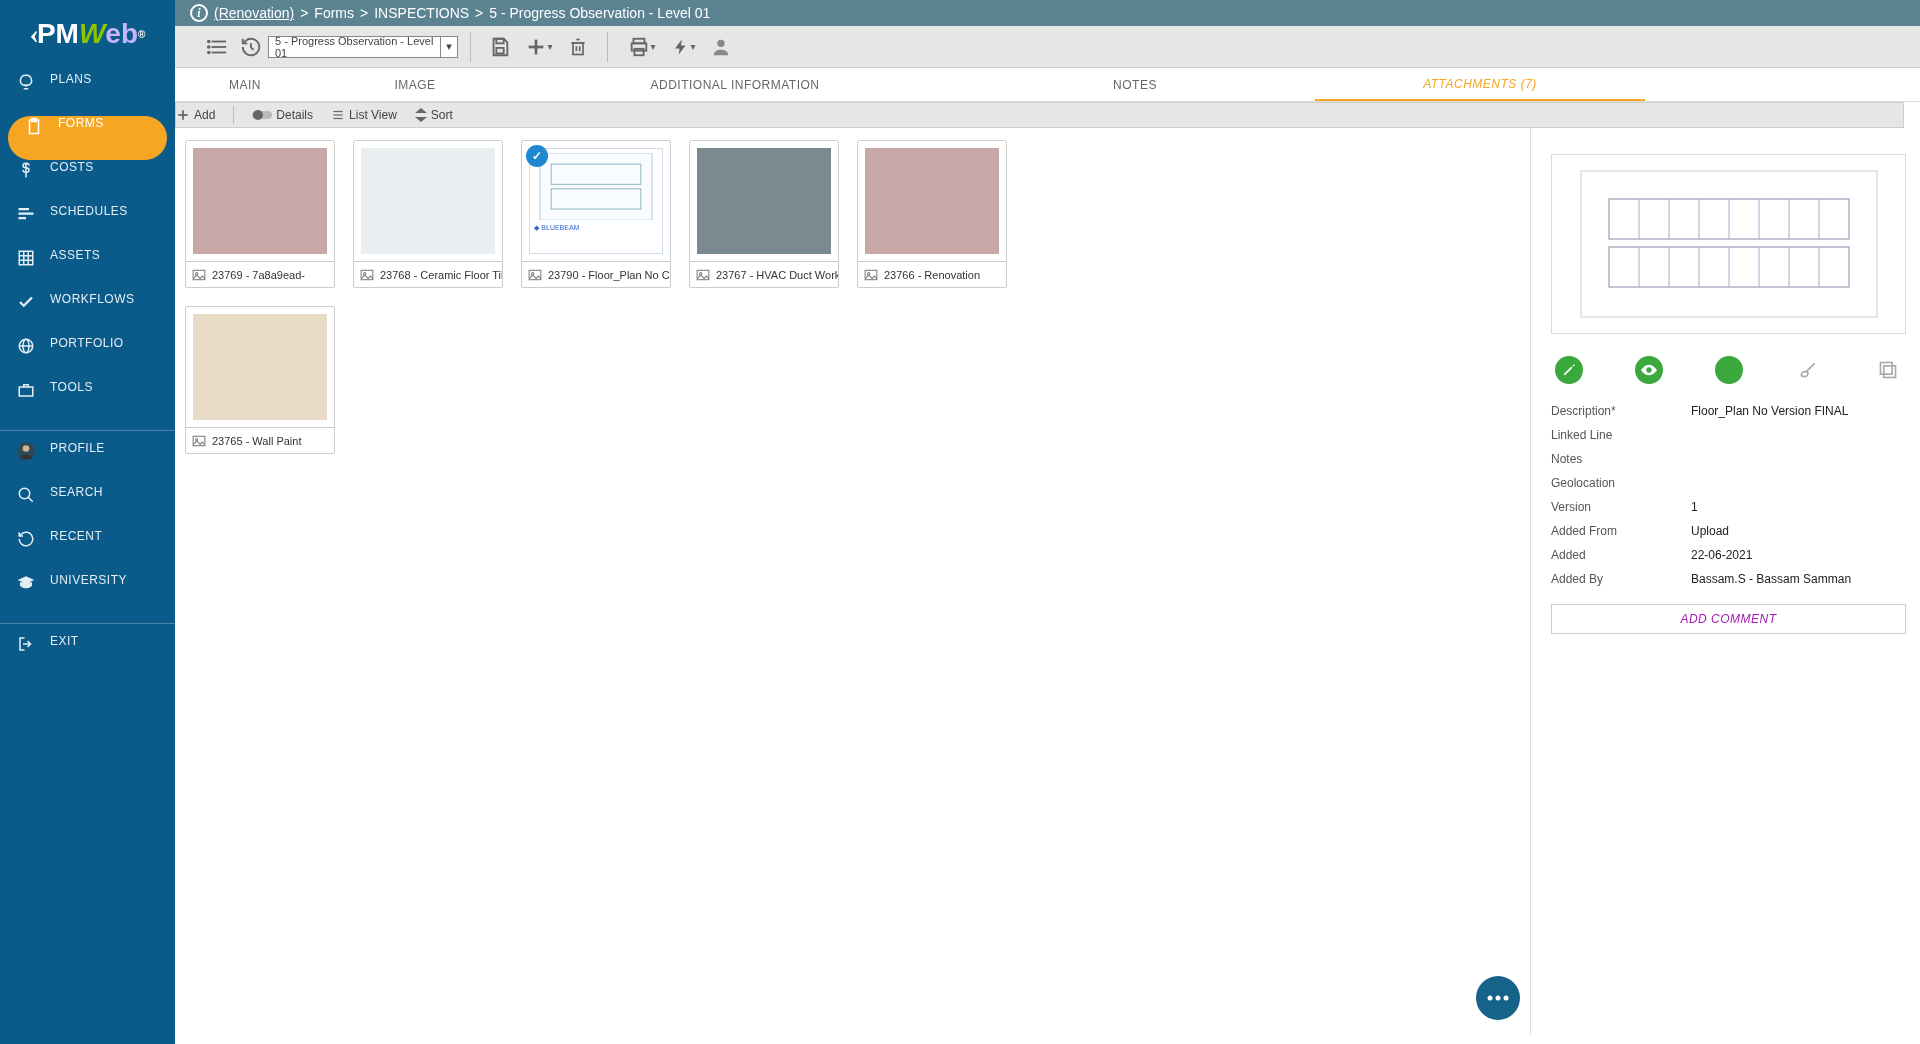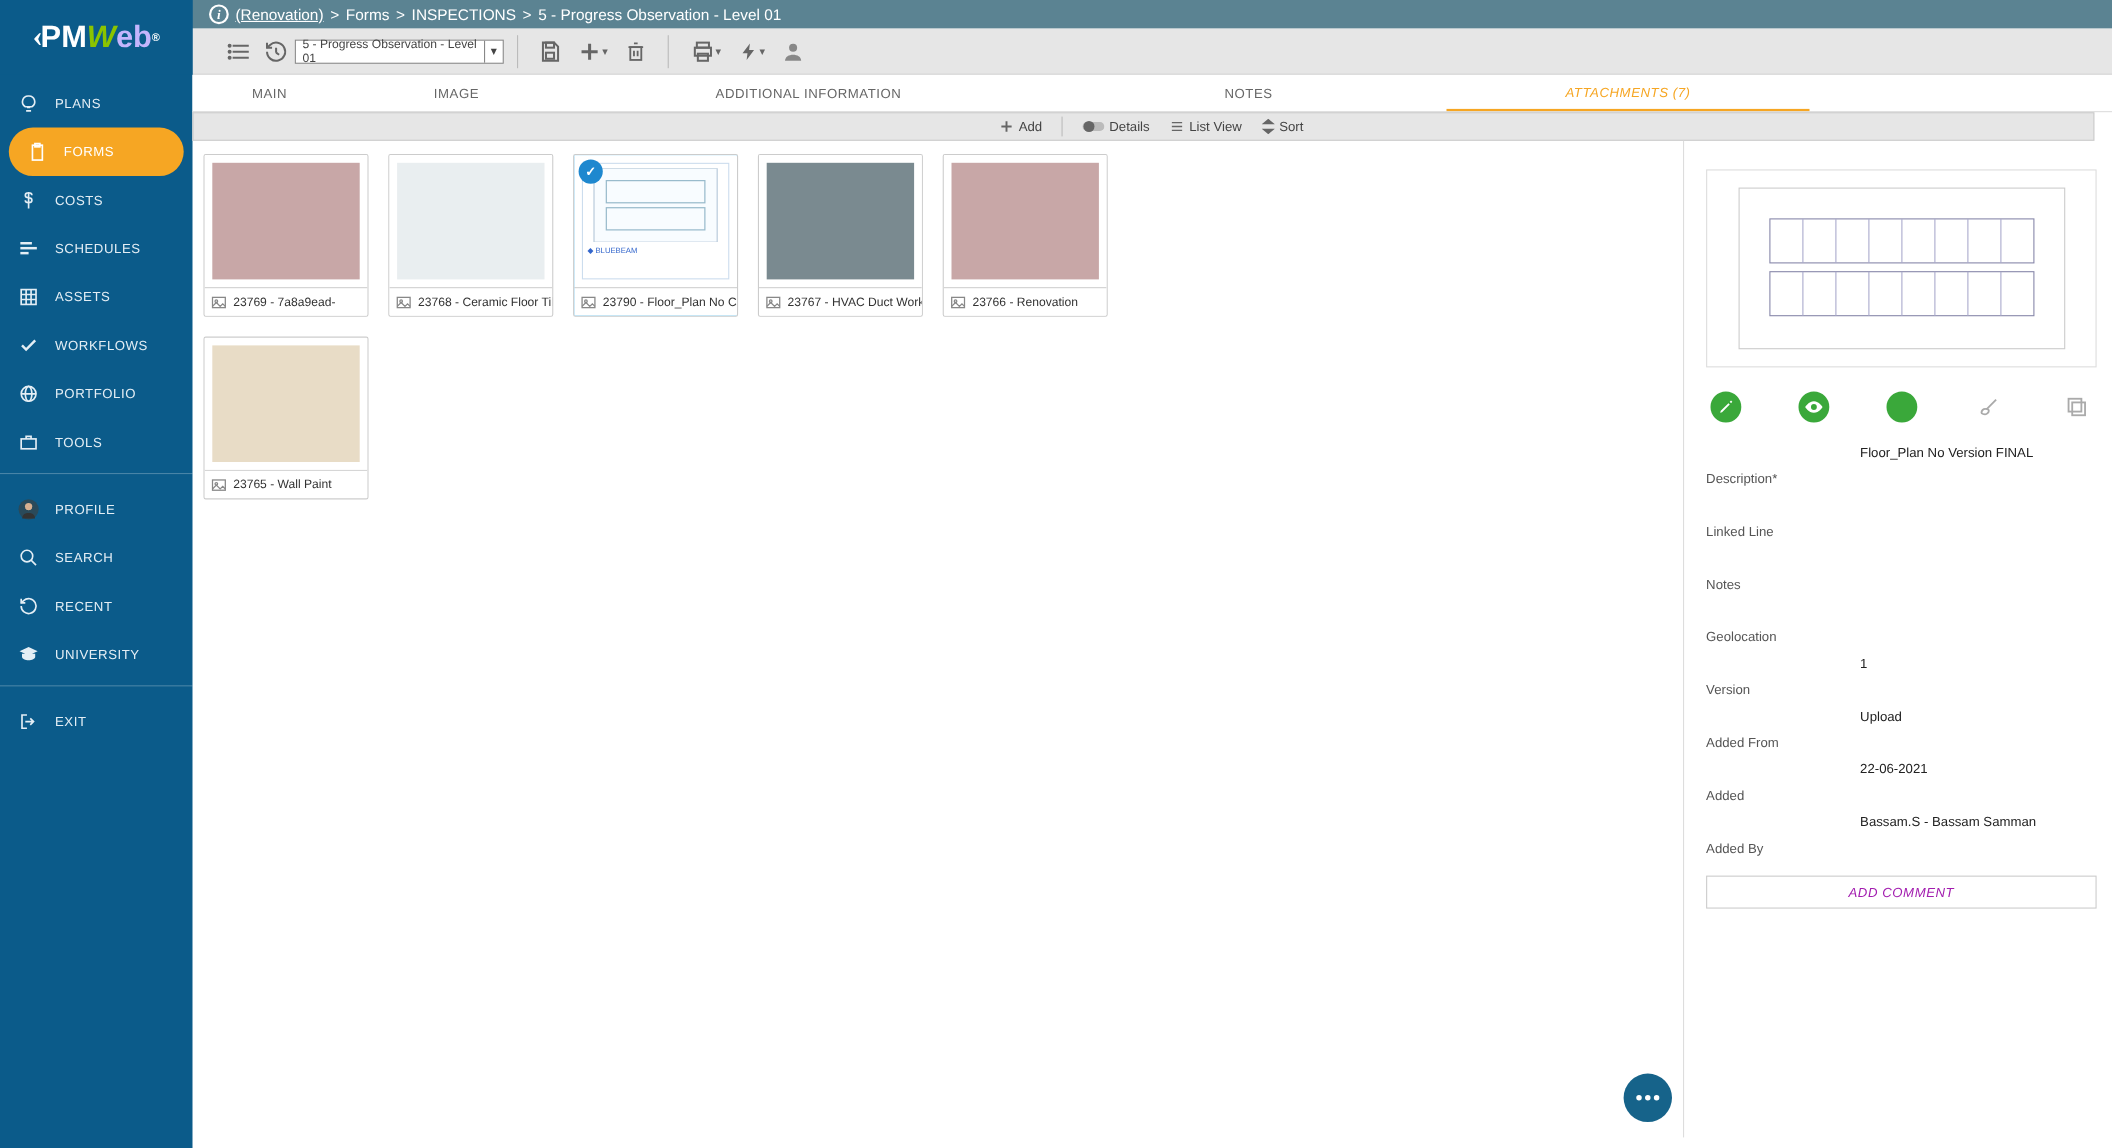--- a/index.html
+++ b/index.html
@@ -18,34 +18,34 @@
 .tb-select { border:1px solid #888; background:#fff; height:22px; font-size:11px; padding:0 6px; width:190px; display:flex; align-items:center; justify-content:space-between; }
 .tb-select .arrow-box { border-left:1px solid #888; height:100%; width:18px; display:flex; align-items:center; justify-content:center; margin-right:-6px; }
 
 
 .sidebar { position:absolute; top:0; left:0; width:175px; height:1044px; background:#0b5b8a; background:linear-gradient(#0b5b8a,#0b5b8a); color:#fff; font-size:13px; }
 .logo-wrap { height:68px; display:flex; align-items:center; justify-content:center; padding:0 10px; background:#0b5b8a; }
 .logo-pm { font-size:28px; font-weight:bold; color:#fff; display:flex; align-items:center; }
 .logo-w { color:#8bc400; font-style:italic; }
 .logo-eb { color:#c4b5fd; }
 .sidebar-list { display:flex; flex-direction:column; padding-top:4px; }
-.sb-item { display:flex; align-items:center; height:44px; padding-left:16px; gap:14px; cursor:pointer; color:#e4eef5; font-size:12px; letter-spacing:0.5px; }
+.sb-item { display:flex; align-items:flex-start; height:44px; padding-left:16px; gap:14px; cursor:pointer; color:#e4eef5; font-size:12px; letter-spacing:0.5px; }
 .sb-item.active { background:#f6a623; border-radius:22px; margin:0 8px; color:#fff; }
 .sb-icon { width:20px; height:20px; display:flex; align-items:center; justify-content:center; color:#e4eef5; }
 .sb-item.active .sb-icon { color:#fff; }
 .sb-divider { height:1px; background:rgba(255,255,255,0.25); margin:6px 0; }
 
 
 .tabs { position:absolute; left:175px; right:0; top:68px; height:34px; border-bottom:1px solid #ddd; display:flex; align-items:stretch; font-size:12px; color:#666; background:#fff; }
 .tab { display:flex; align-items:center; justify-content:center; cursor:pointer; letter-spacing:0.5px; }
 .tab.active { color:#f6a623; border-bottom:2px solid #f6a623; }
 .tabs-right { margin-right:16px;font-style:italic; }
 
 
-.subbar { position:absolute; left:175px; right:16px; top:102px; height:26px; background:#e6e6e6; border:1px solid #ccc; display:flex; align-items:center; gap:18px; padding-left:14px; color:#444; font-size:12px;justify-content:center; }
+.subbar { position:absolute; left:175px; right:16px; top:102px; height:26px; background:#e6e6e6; border:1px solid #ccc; display:flex; align-items:center; gap:18px; padding-left:0; color:#444; font-size:12px; }
 .subbar .sb-action { display:flex; align-items:center; gap:4px; cursor:pointer; }
 .mini-sep { width:1px; height:18px; background:#bbb; }
 
 
 .grid-area { position:absolute; left:185px; top:140px; width:900px; display:flex; flex-wrap:wrap; gap:18px; }
 .card { width:150px; border:1px solid #ccc; border-radius:2px; overflow:hidden; cursor:pointer; background:#fff; }
 .card.selected { box-shadow:0 0 0 2px #25aaf0 inset; background:#d9f1fd; }
 .card .thumb { height:120px; background:#fff; display:flex; align-items:center; justify-content:center; position:relative; padding:7px; }
 .card .thumb-inner { width:100%; height:100%; background:#eee; }
 .card .label { height:26px; border-top:1px solid #ccc; display:flex; align-items:center; gap:6px; padding:0 6px; font-size:11px; color:#333; background:#fff; white-space:nowrap; overflow:hidden; text-overflow:ellipsis; }
@@ -53,21 +53,21 @@
 
 
 .right-panel { position:absolute; top:128px; right:14px; width:376px; bottom:10px; border-left:1px solid #ddd; padding-left:20px; }
 .rp-title-row { display:flex; align-items:center; gap:12px; font-size:16px; color:#333; margin-top:20px; }
 .rp-preview { margin-top:26px; height:180px; border:1px solid #ddd; display:flex; align-items:center; justify-content:center; background:#fff; overflow:hidden; }
 .rp-actions { display:flex; justify-content:space-between; margin-top:22px; padding:0 4px; }
 .rp-act { width:28px; height:28px; border-radius:50%; background:#3aa83a; display:flex; align-items:center; justify-content:center; color:#fff; cursor:pointer; }
 .rp-act.plain { background:transparent; color:#aaa; border-radius:0; }
 .rp-fields { margin-top:20px; display:flex; flex-direction:column; gap:10px; font-size:12px; color:#555; }
 .rp-row { display:flex; }
-.rp-row .lbl { width:140px;margin-top:24px; }
+.rp-row .lbl { width:140px; }
 .rp-row .val { color:#222; }
 .add-comment { margin-top:18px; border:1px solid #ccc; height:30px; display:flex; align-items:center; justify-content:center; font-size:12px; letter-spacing:0.5px; cursor:pointer; color:#a21caf;font-style:italic; }
 
 
 .fab { position:absolute; right:400px; bottom:24px; width:44px; height:44px; border-radius:50%; background:#16638a; color:#fff; display:flex; align-items:center; justify-content:center; font-size:22px; cursor:pointer; }
 
 
 svg { display:block; }
 </style>
 </head>

